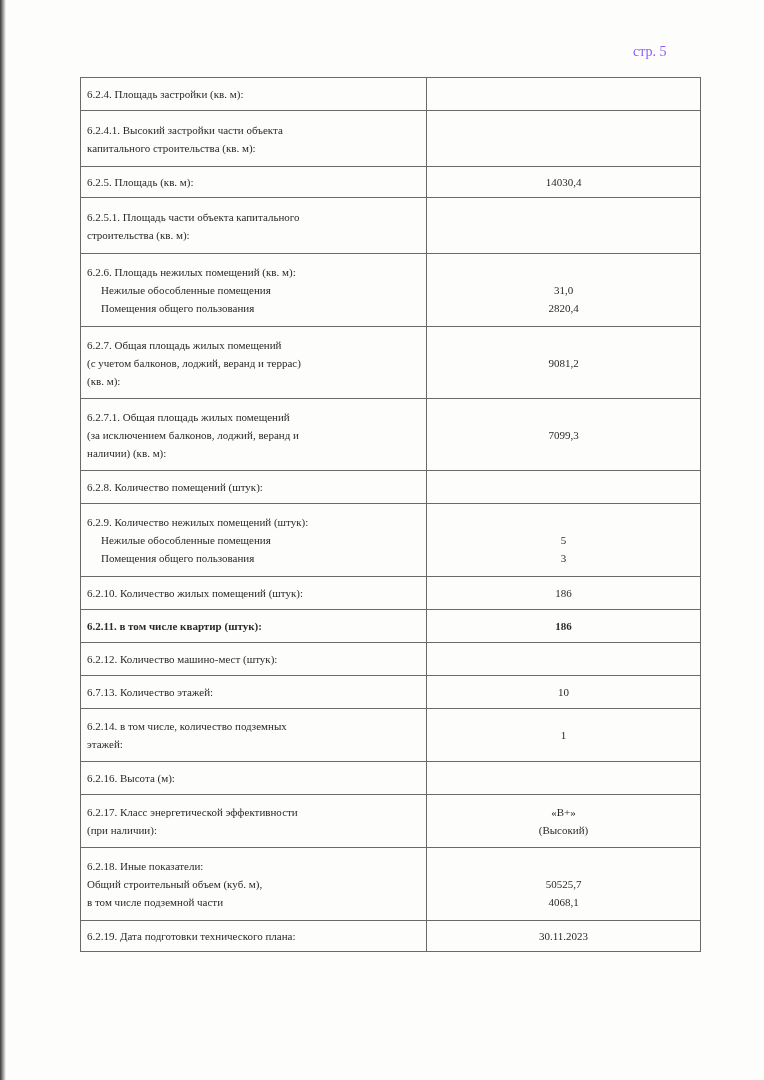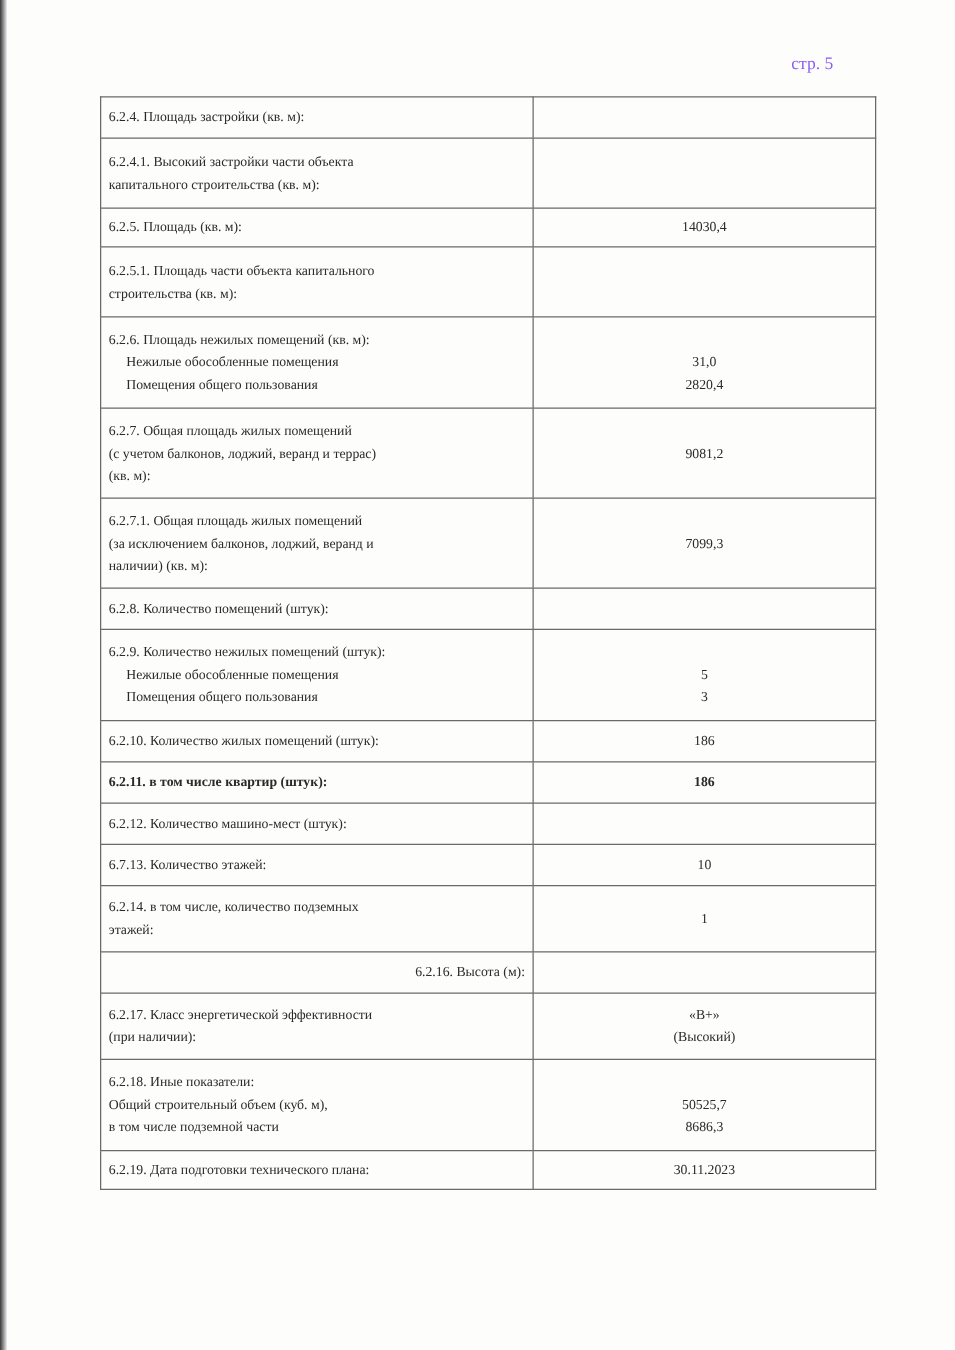--- a/index.html
+++ b/index.html
@@ -133,21 +133,21 @@
       </tr>
       <tr style="height: 53px;">
         <td class="l">
           <span class="line">6.2.14. в том числе, количество подземных</span>
           <span class="line">этажей:</span>
         </td>
         <td class="v">
           <span class="line">1</span>
         </td>
       </tr>
-      <tr style="height: 33px; text-align: right;">
+      <tr style="height: 33px;">
         <td class="l">
           <span class="line">6.2.16. Высота (м):</span>
         </td>
         <td class="v"></td>
       </tr>
       <tr style="height: 53px;">
         <td class="l">
           <span class="line">6.2.17. Класс энергетической эффективности</span>
           <span class="line">(при наличии):</span>
         </td>
@@ -158,21 +158,21 @@
       </tr>
       <tr style="height: 73px;">
         <td class="l">
           <span class="line">6.2.18. Иные показатели:</span>
           <span class="line">Общий строительный объем (куб. м),</span>
           <span class="line">в том числе подземной части</span>
         </td>
         <td class="v">
           <span class="line">&nbsp;</span>
           <span class="line">50525,7</span>
-          <span class="line">8686,3</span>
+          <span class="line">4068,1</span>
         </td>
       </tr>
       <tr style="height: 31px;">
         <td class="l">
           <span class="line">6.2.19. Дата подготовки технического плана:</span>
         </td>
         <td class="v">
           <span class="line">30.11.2023</span>
         </td>
       </tr>

